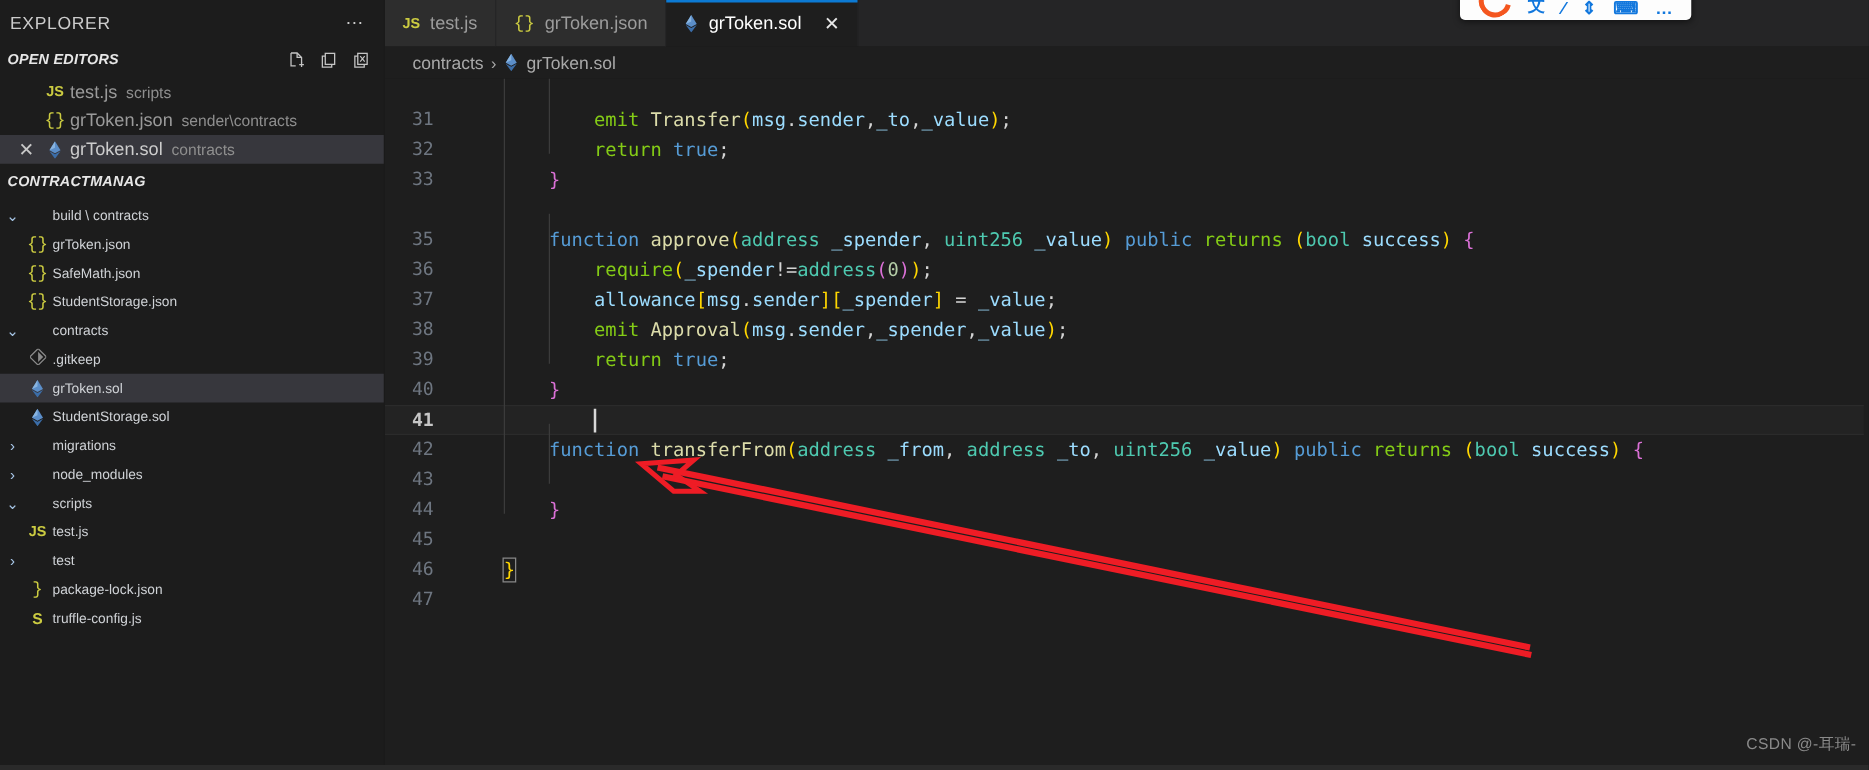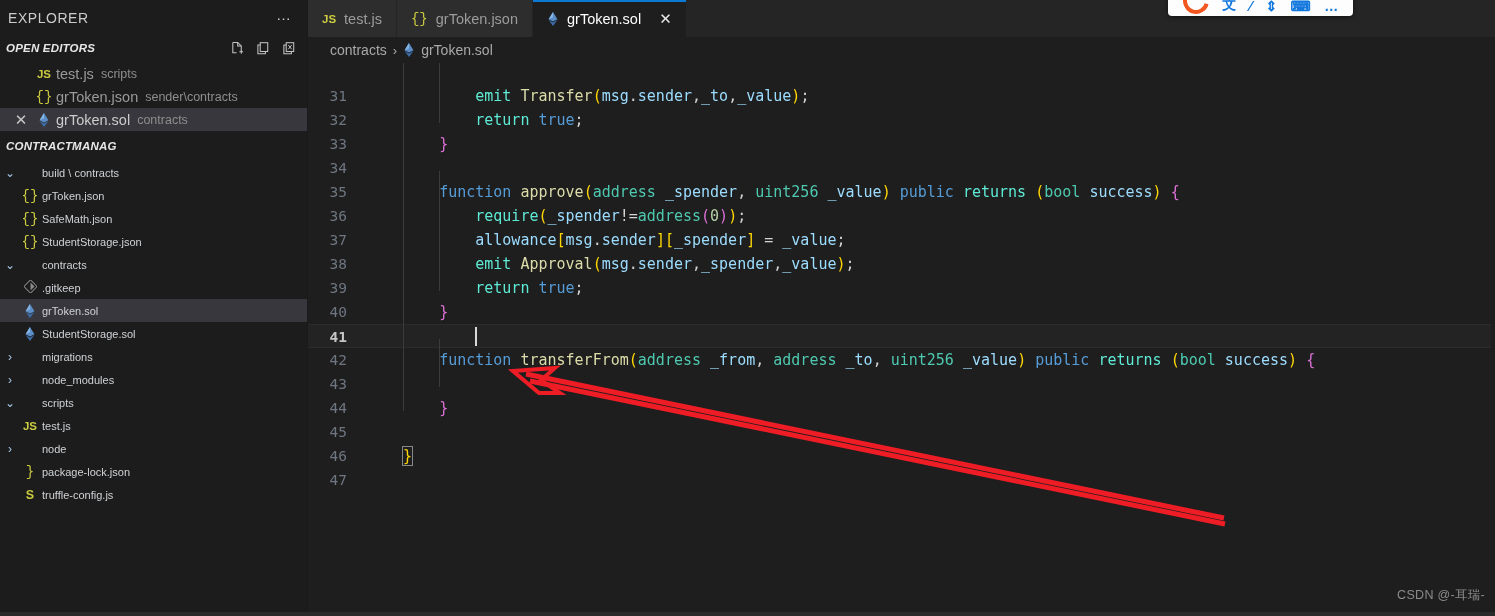--- a/index.html
+++ b/index.html
@@ -100,21 +100,21 @@
     position:absolute; left:95px; line-height:24px; white-space:pre;
     color:#d4d4d4; letter-spacing:0px;
   }
   .cl.cur { background:#232323; border-top:1px solid #2b2b2b; border-bottom:1px solid #2b2b2b; }
 
   
   .guide { position:absolute; width:1px; background:#3b3b3b; left:0; }
 
   
   .t-kw      { color:#569cd6; }  
-  .t-ctl     { color:#5eead4; }  
+  .t-ctl     { color:#84cc16; }  
   .t-fn      { color:#dcdcaa; }  
   .t-type    { color:#4ec9b0; }  
   .t-var     { color:#9cdcfe; }  
   .t-num     { color:#b5cea8; }
   .t-punc    { color:#d4d4d4; }
   .t-p1      { color:#ffd700; }
   .t-p2      { color:#da70d6; }
   .t-brace-m { outline:1px solid #888; }
 
   .cursor {
@@ -298,21 +298,21 @@
         <div class="tree-row">
           <span class="chev"></span>
           <span class="ficon">
             <span class="js-badge">JS</span>
           </span>
           <span class="fname">test.js</span>
         </div>
         <div class="tree-row">
           <span class="chev"><span style="color:#a8c7e8;font-size:12px;">›</span></span>
           <span class="ficon"></span>
-          <span class="fname">node</span>
+          <span class="fname">test</span>
         </div>
         <div class="tree-row">
           <span class="chev"></span>
           <span class="ficon">
             <span class="brace-badge">}</span>
           </span>
           <span class="fname">package-lock.json</span>
         </div>
         <div class="tree-row">
           <span class="chev"></span>
@@ -371,24 +371,20 @@
             <span class="ctext">        <span class="t-ctl">emit</span> <span class="t-fn">Transfer</span><span class="t-p1">(</span><span class="t-var">msg</span><span class="t-punc">.</span><span class="t-var">sender</span><span class="t-punc">,</span><span class="t-var">_to</span><span class="t-punc">,</span><span class="t-var">_value</span><span class="t-p1">)</span><span class="t-punc">;</span></span>
           </div>
           <div class="cl" style="top: 12px;">
             <span class="lnum">32</span>
             <span class="ctext">        <span class="t-ctl">return</span> <span class="t-kw">true</span><span class="t-punc">;</span></span>
           </div>
           <div class="cl" style="top: 36px;">
             <span class="lnum">33</span>
             <span class="ctext">    <span class="t-p2">}</span></span>
           </div>
-          <div class="cl" style="top: 60px;">
-            <span class="lnum">34</span>
-            <span class="ctext"></span>
-          </div>
           <div class="cl" style="top: 84px;">
             <span class="lnum">35</span>
             <span class="ctext">    <span class="t-kw">function</span> <span class="t-fn">approve</span><span class="t-p1">(</span><span class="t-type">address</span> <span class="t-var">_spender</span><span class="t-punc">,</span> <span class="t-type">uint256</span> <span class="t-var">_value</span><span class="t-p1">)</span> <span class="t-kw">public</span> <span class="t-ctl">returns</span> <span class="t-p1">(</span><span class="t-type">bool</span> <span class="t-var">success</span><span class="t-p1">)</span> <span class="t-p2">{</span></span>
           </div>
           <div class="cl" style="top: 108px;">
             <span class="lnum">36</span>
             <span class="ctext">        <span class="t-ctl">require</span><span class="t-p1">(</span><span class="t-var">_spender</span><span class="t-punc">!</span><span class="t-punc">=</span><span class="t-type">address</span><span class="t-p2">(</span><span class="t-num">0</span><span class="t-p2">)</span><span class="t-p1">)</span><span class="t-punc">;</span></span>
           </div>
           <div class="cl" style="top: 132px;">
             <span class="lnum">37</span>

